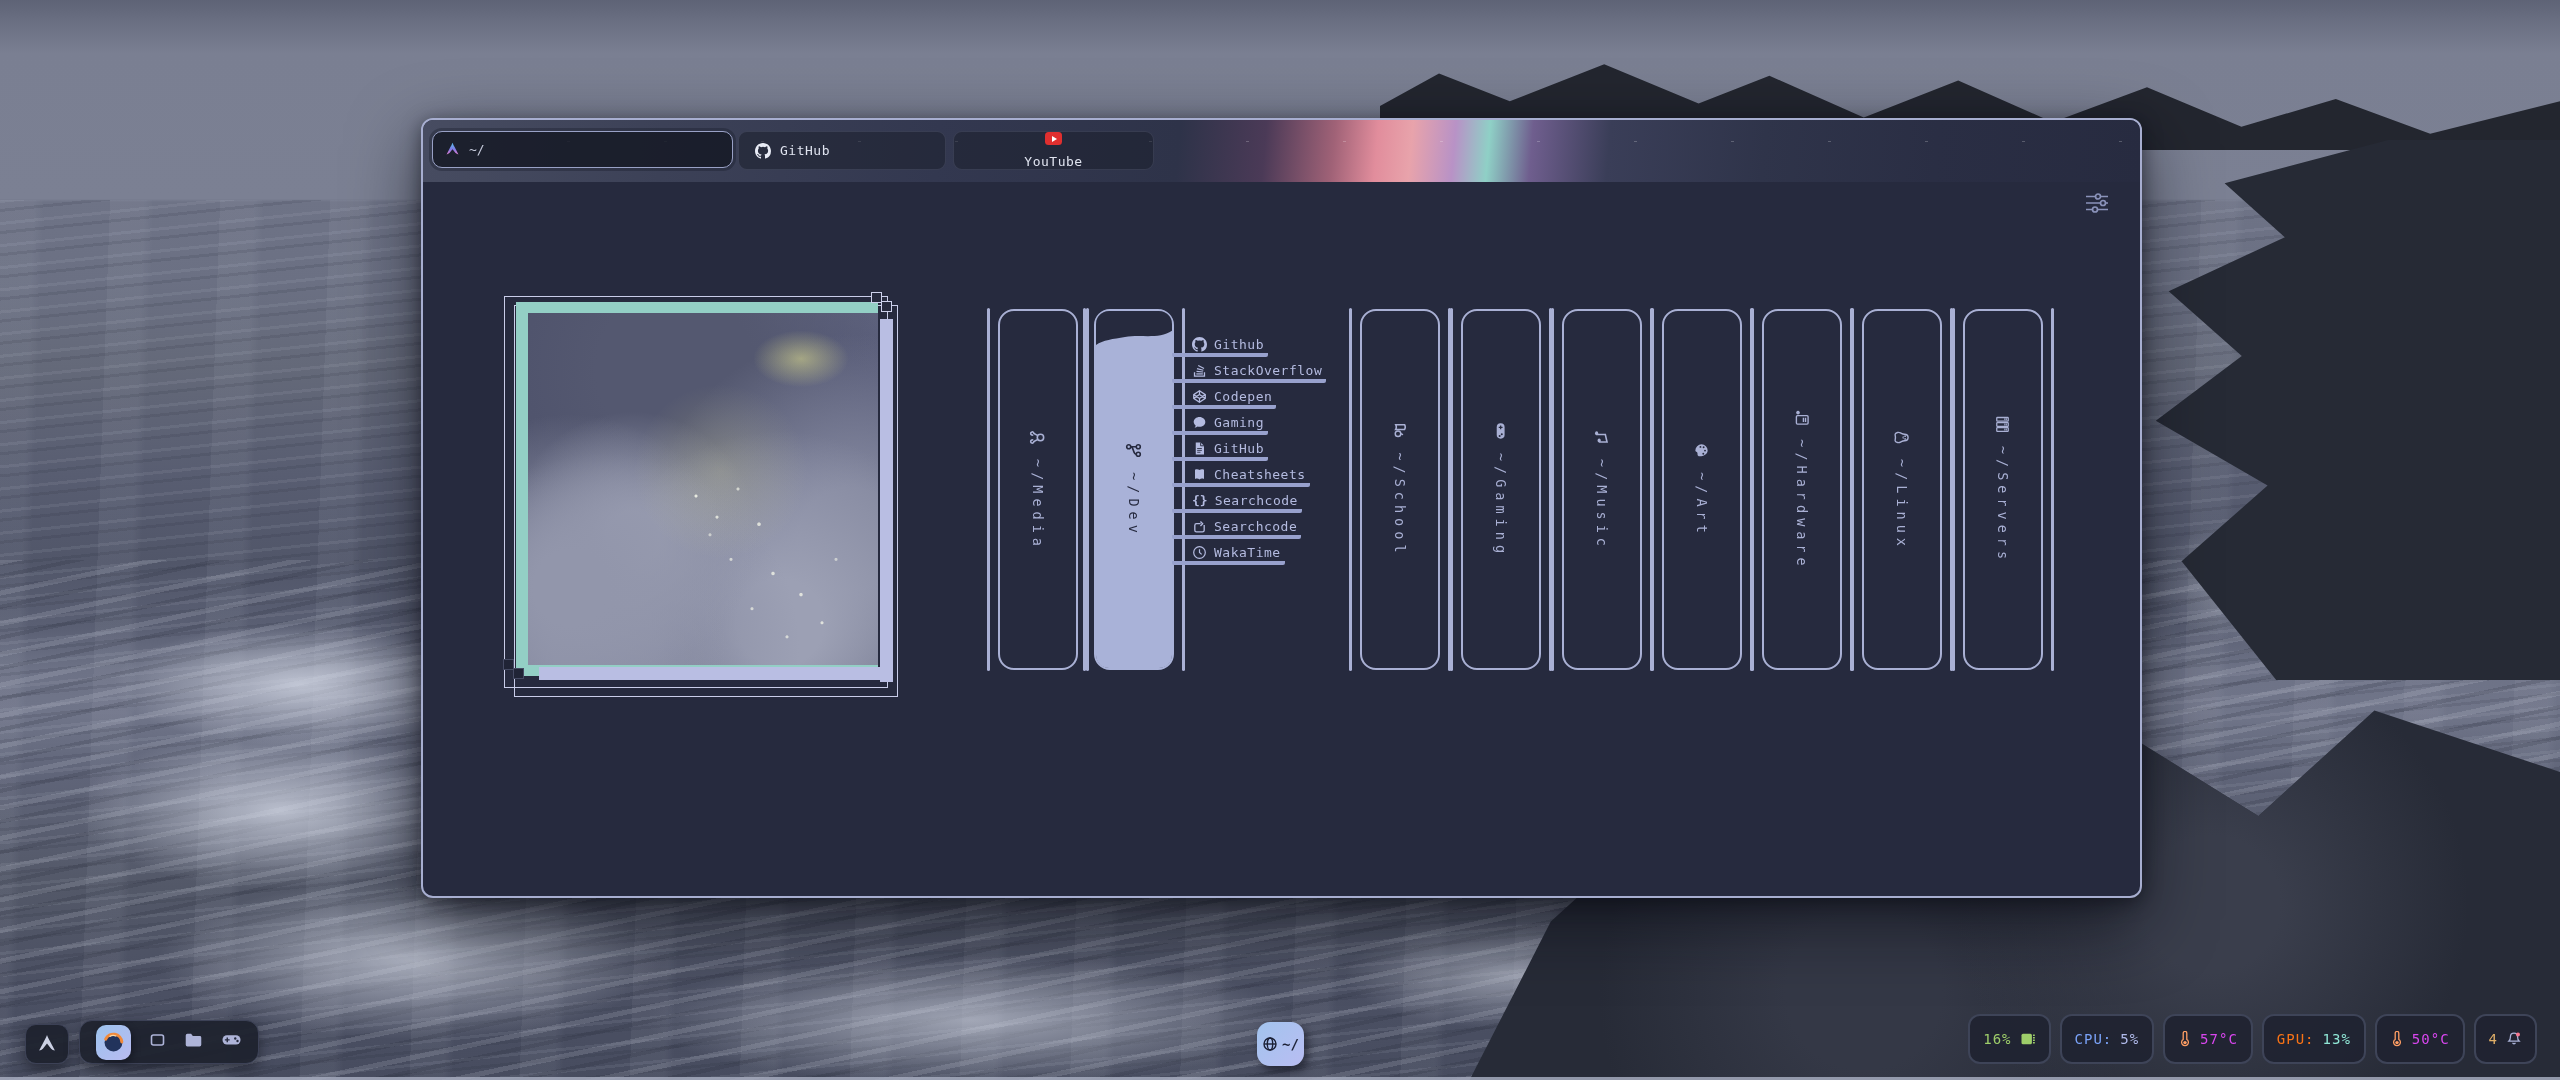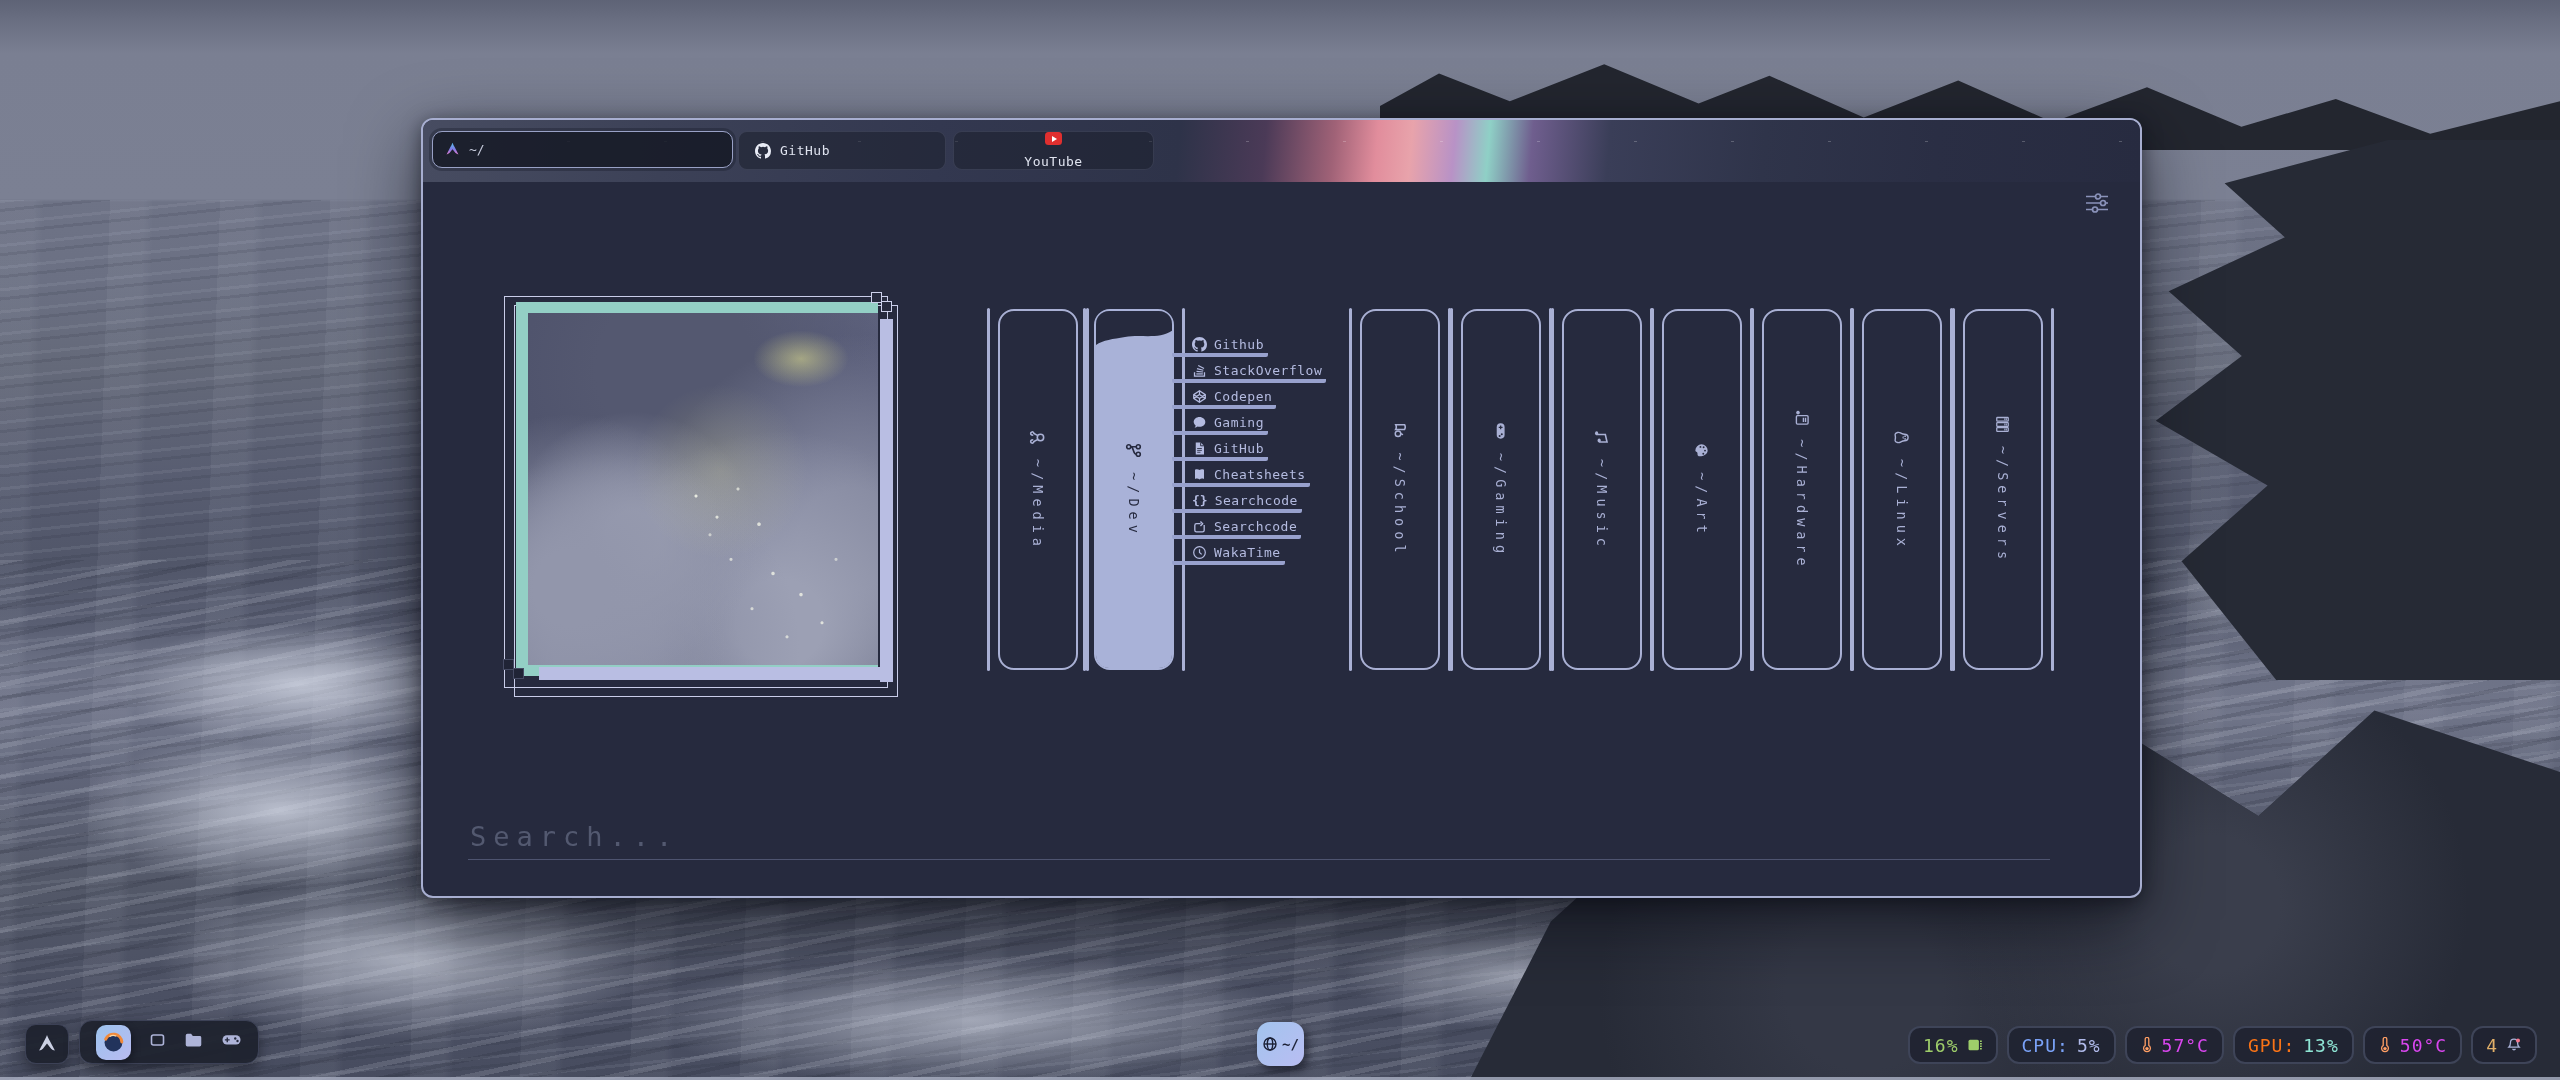--- a/index.html
+++ b/index.html
@@ -46,22 +46,22 @@
   .launcher { width:44px; height:40px; border-radius:11px; background:rgba(30,34,46,.94); border:1px solid #3c4156;
     display:flex; align-items:center; justify-content:center; color:#ccd1e4; box-shadow:0 6px 14px rgba(10,12,20,.5); }
   .dock { height:44px; border-radius:13px; background:rgba(30,34,46,.94); border:1px solid #3c4156;
     display:flex; align-items:center; gap:18px; padding:0 16px; color:#aeb4d8; box-shadow:0 6px 14px rgba(10,12,20,.5); }
   .ff-tile { width:35px; height:35px; border-radius:10px; background:linear-gradient(135deg,#9cc3ee,#b9bbf1);
     display:flex; align-items:center; justify-content:center; box-shadow:2px 3px 6px rgba(12,14,24,.5); }
   .tb-center { position:absolute; left:1257px; bottom:14px; width:47px; height:44px; border-radius:13px;
     background:linear-gradient(135deg,#a2c4ee,#b9bdf2); display:flex; align-items:center; justify-content:center; gap:4px;
     color:#1c2136; font-size:14px; font-weight:bold; box-shadow:4px 5px 8px rgba(15,17,28,.6); }
   .tb-right { position:absolute; right:23px; bottom:16px; display:flex; gap:9px; }
-  .widget { display:flex; align-items:center; gap:8px; padding:0 13px; height:38px; border:2px solid #3e4458;
-    border-radius:12px; background:rgba(31,35,49,.92); font-size:18px; letter-spacing:1px; white-space:nowrap; }
+  .widget { display:flex; align-items:center; gap:8px; padding:0 13px; height:50px; border:2px solid #3e4458;
+    border-radius:12px; background:rgba(31,35,49,.92); font-size:14px; letter-spacing:1px; white-space:nowrap; }
   .c-green { color:#9ece6a; } .c-blue { color:#7aa2f7; } .c-bluev { color:#b0baea; }
   .c-orange { color:#d946ef;text-align:center; } .c-teal { color:#f97316; } .c-tealv { color:#8fe6d5; }
   .c-yellow { color:#e0af68; }
 
   
   .window { position:absolute; left:421px; top:118px; width:1721px; height:780px; background:#262a3e;
     border:2px solid #a7aed0; border-radius:12px;
     box-shadow:0 24px 70px rgba(8,10,18,.6), 0 4px 18px rgba(8,10,18,.5); }
   .tabbar { position:absolute; left:0; top:0; right:0; height:62px; border-radius:10px 10px 0 0;
     background:
@@ -401,21 +401,20 @@
       </a>
       <a class="dl">
         <svg width="15" height="15" viewBox="0 0 16 16" fill="none" stroke="currentColor" stroke-width="1.3">
           <circle cx="8" cy="8" r="6.2"></circle>
             <path d="M8 4.6V8l2.3 2"></path>
         </svg>
         <span>WakaTime</span>
       </a>
     </div>
 
-    <input class="search-input" type="text" placeholder="Search..." style="">
   </div>
 
   <div class="tb-left">
     <div class="launcher">
       <svg width="20" height="20" viewBox="0 0 16 16" fill="#ccd1e4">
         <path d="M8 .8C8.7 2.8 9.5 4.2 10.4 5.7l3.9 7.5c-1.2-.3-2.2-.8-3-1.5L8 7.6l-3.3 4.1c-.8.7-1.8 1.2-3 1.5l3.9-7.5C6.5 4.2 7.3 2.8 8 .8z"></path>
       </svg>
     </div>
     <div class="dock">
       <div class="ff-tile">

